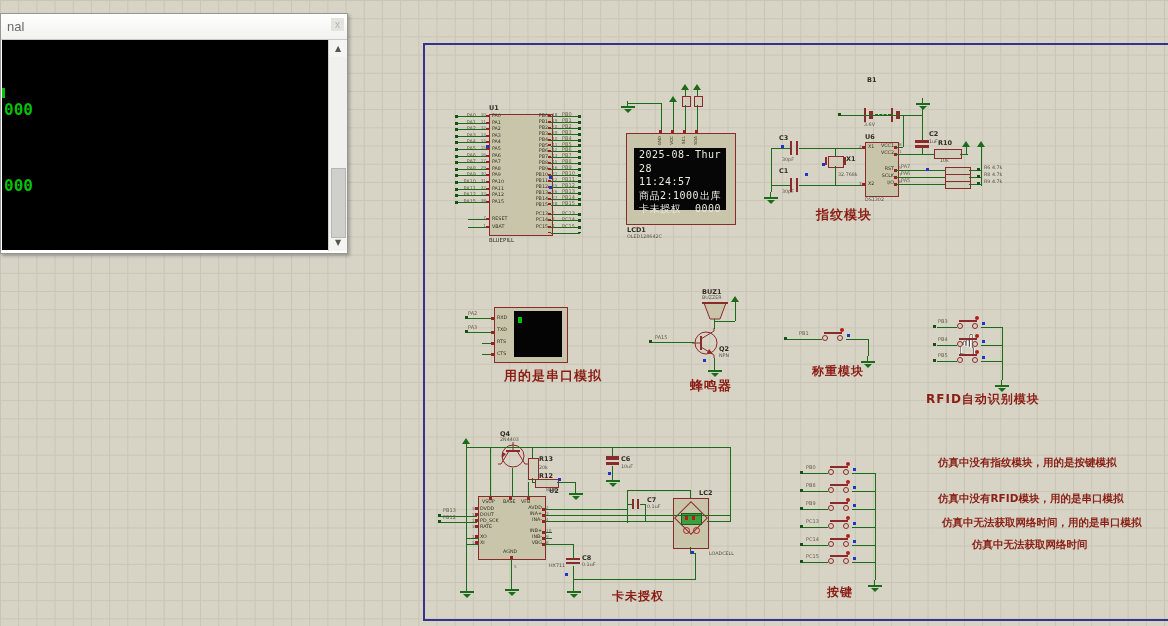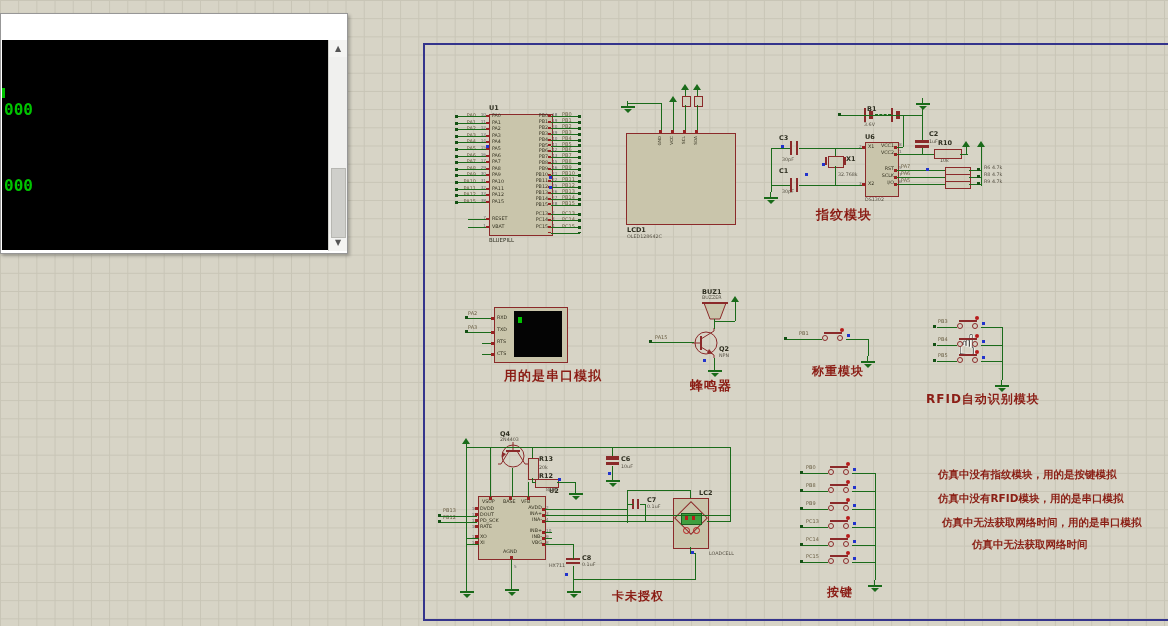--- a/index.html
+++ b/index.html
@@ -207,20 +207,38 @@
   <div class="rakeW" style="left:551px;top:116px;width:29px;height:91px;background:repeating-linear-gradient(to bottom,#1a6b1a 0 1px,transparent 1px 5.9px);"></div>
   <div class="rakeW" style="left:578px;top:115px;width:3px;height:91px;background:repeating-linear-gradient(to bottom,#145114 0 3px,transparent 3px 5.9px);"></div>
   <div class="rakeW" style="left:548px;top:115px;width:3px;height:91px;background:repeating-linear-gradient(to bottom,#992222 0 2px,transparent 2px 5.9px);"></div>
   <div class="rakeW" style="left:551px;top:214px;width:29px;height:20px;background:repeating-linear-gradient(to bottom,#1a6b1a 0 1px,transparent 1px 6.4px);"></div>
   <div class="rakeW" style="left:578px;top:213px;width:3px;height:20px;background:repeating-linear-gradient(to bottom,#145114 0 3px,transparent 3px 6.4px);"></div>
   <div class="rakeW" style="left:548px;top:213px;width:3px;height:20px;background:repeating-linear-gradient(to bottom,#992222 0 2px,transparent 2px 6.4px);"></div>
   <div class="rakeW" style="left:468px;top:219px;width:21px;height:16px;background:repeating-linear-gradient(to bottom,#1a6b1a 0 1px,transparent 1px 8px);"></div>
   <div class="rakeW" style="left:486px;top:218px;width:3px;height:16px;background:repeating-linear-gradient(to bottom,#992222 0 2px,transparent 2px 8px);"></div>
 
   <div class="chip" style="left:626px;top:133px;width:108px;height:90px;"></div>
+  <div id="lcdScreen" style="left:634px;top:148px;width:92px;height:62px;">
+    <div class="lcdRow">
+        <span>2025-08-28</span>
+        <span>Thur</span>
+      </div>
+    <div class="lcdRow">
+        <span>11:24:57</span>
+        <span></span>
+      </div>
+    <div class="lcdRow">
+        <span>商品2:1000</span>
+        <span>出库</span>
+      </div>
+    <div class="lcdRow">
+        <span>卡未授权</span>
+        <span>0000</span>
+      </div>
+  </div>
   <span class="vlabel" style="left:657px;top:136px;">GND</span>
   <span class="vlabel" style="left:669px;top:136px;">VCC</span>
   <span class="vlabel" style="left:681px;top:136px;">SCL</span>
   <span class="vlabel" style="left:693px;top:136px;">SDA</span>
   <span class="ref" style="left:627px;top:226px;">LCD1</span>
   <span class="val" style="left:627px;top:234px;">OLED128642C</span>
 
   <div class="chip" style="left:865px;top:142px;width:32px;height:53px;"></div>
   <span class="ref" style="left:865px;top:133px;">U6</span>
   <span class="val" style="left:865px;top:197px;">DS1302</span>
@@ -239,21 +257,21 @@
   <div class="lst" style="left:870px;top:165px;width:24px;line-height:7px;text-align:right;">
       <div class="pin" style="position: static;">RST</div>
       <div class="pin" style="position: static;">SCLK</div>
       <div class="pin" style="position: static;">I/O</div>
     </div>
   <div class="lst" style="left:899px;top:164px;line-height:7px;">
       <div class="num" style="position: static;">5</div>
       <div class="num" style="position: static;">7</div>
       <div class="num" style="position: static;">6</div>
     </div>
-  <span class="ref" style="left:867px;top:105px;">B1</span>
+  <span class="ref" style="left:867px;top:76px;">B1</span>
   <span class="val" style="left:864px;top:122px;">3.6V</span>
   <span class="ref" style="left:779px;top:134px;">C3</span>
   <span class="val" style="left:782px;top:157px;">30pF</span>
   <span class="ref" style="left:779px;top:167px;">C1</span>
   <span class="val" style="left:782px;top:189px;">30pF</span>
   <span class="ref" style="left:846px;top:155px;">X1</span>
   <span class="val" style="left:838px;top:172px;">32.768k</span>
   <span class="ref" style="left:929px;top:130px;">C2</span>
   <span class="val" style="left:929px;top:139px;">1uF</span>
   <span class="ref" style="left:938px;top:139px;">R10</span>
@@ -413,29 +431,33 @@
   <div class="cp" style="left:685px;top:516px;width:3px;height:4px;background:#b71c1c;"></div>
   <div class="cp" style="left:692px;top:516px;width:3px;height:4px;background:#b71c1c;"></div>
   <div style="position:absolute;left:683px;top:527px;width:5px;height:5px;border:1px solid #b71c1c;border-radius:50%;"></div>
   <div style="position:absolute;left:693px;top:527px;width:5px;height:5px;border:1px solid #b71c1c;border-radius:50%;"></div>
   <span class="ref" style="left:699px;top:489px;">LC2</span>
   <span class="val" style="left:709px;top:551px;">LOADCELL</span>
   <span class="mod" style="left:612px;top:588px;font-size:12px;">卡未授权</span>
 
   <span class="mod" style="left:827px;top:584px;font-size:12px;">按键</span>
 
-  <span class="note" style="left:938px;top:468px;">仿真中没有指纹模块，用的是按键模拟</span>
+  <span class="note" style="left:938px;top:456px;">仿真中没有指纹模块，用的是按键模拟</span>
   <span class="note" style="left:938px;top:492px;">仿真中没有RFID模块，用的是串口模拟</span>
   <span class="note" style="left:942px;top:516px;">仿真中无法获取网络时间，用的是串口模拟</span>
   <span class="note" style="left:972px;top:538px;">仿真中无法获取网络时间</span>
 
   <div class="rbox" style="left:682px;top:96px;width:7px;height:9px;"></div>
   <div class="rbox" style="left:694px;top:96px;width:7px;height:9px;"></div>
 
   <div id="term">
+    <div id="termTitle">
+      <span>nal</span>
+      <div id="termClose">x</div>
+    </div>
     <div id="termBody">
       <div class="tline" style="top:60px;">000</div>
       <div class="tline" style="top:136px;">000</div>
       <div style="position:absolute;left:0;top:48px;width:3px;height:10px;background:#00c400;"></div>
     </div>
     <div id="termScroll">
       <div class="sbtn" style="top:0;">▲</div>
       <div class="sbtn" style="bottom:0;top:auto;">▼</div>
       <div id="sthumb"></div>
     </div>

